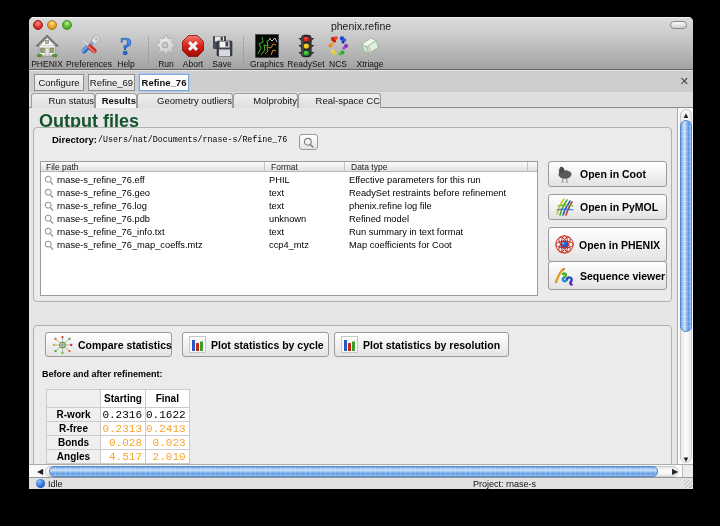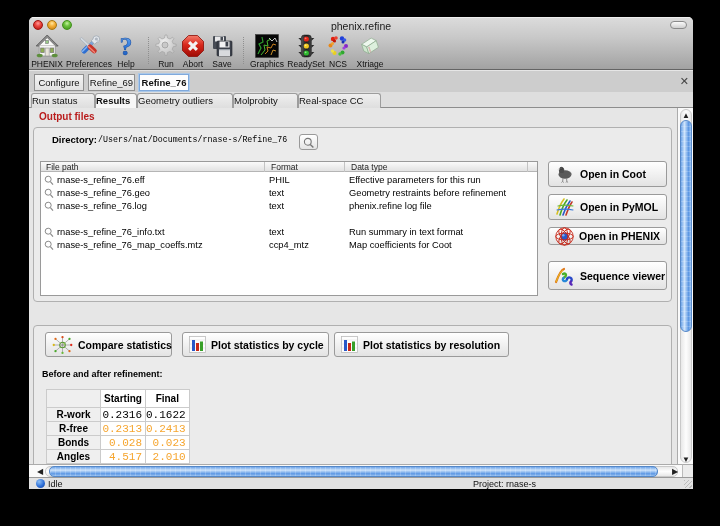--- a/index.html
+++ b/index.html
@@ -22,27 +22,27 @@
 .tsep { position:absolute; top:20px; width:1px; height:27px; border-left:1px dotted #8f8f8f; }
 
 #tabrow1 { position:absolute; left:0; top:54px; width:664px; height:21px; background:#cdcdcd; }
 .t1 { position:absolute; top:3px; height:17px; line-height:16px; text-align:center; font-size:9.5px;
   background:linear-gradient(#f3f3f3,#e2e2e2); border:1px solid #8f8f8f; border-radius:0; color:#111;}
 .t1.sel { background:#fdfdfd; font-weight:bold; border:1px solid #7fa9dc; box-shadow:0 0 0 1px #abc8e8; }
 #tabx { position:absolute; right:4px; top:4px; font-size:11px; color:#444; }
 
 #tabrow2 { position:absolute; left:0; top:75px; width:664px; height:16px; background:#dedede;
   border-bottom:1px solid #8d8d8d;}
-.t2 { position:absolute; top:1px; height:15px; line-height:14px; text-align:left; font-size:9.5px;
+.t2 { position:absolute; top:1px; height:15px; line-height:14px; text-align:right; font-size:9.5px;
   background:linear-gradient(#efefef,#dedede); border:1px solid #9d9d9d; border-bottom:none;
   border-radius:3px 3px 0 0; color:#111; }
 .t2.sel { background:#f7f7f7; font-weight:bold; }
 
 #scroll { position:absolute; left:0; top:91px; width:648px; height:356px; background:#e6e6e6; overflow:hidden; }
-.h1 { position:absolute; font-weight:bold; font-size:10px; color:#b91c1c; white-space:nowrap; }
+.h1 { position:absolute; font-weight:bold; font-size:18px; color:#14532d; white-space:nowrap; }
 .panel { position:absolute; left:4px; width:639px; background:#ebebeb; border:1px solid #b0b0b0; border-radius:4px; }
 #panel1 { top:19px; height:175px; }
 #panel2 { top:217px; height:200px; border-radius:4px 4px 0 0; }
 
 #dirlab { position:absolute; left:23px; top:26px; font-size:9.5px; font-weight:bold; color:#000;}
 #dirpath { position:absolute; left:69px; top:27px; font-size:8.3px; font-family:"Liberation Mono",monospace; color:#000;}
 #dirbtn { position:absolute; left:270px; top:26px; width:19px; height:16px; background:linear-gradient(#fff,#e4e4e4);
   border:1px solid #999; border-radius:3px; }
 
 #flist { position:absolute; left:11px; top:53px; width:498px; height:135px; background:#fff;
@@ -287,30 +287,39 @@
           <span class="fc2">PHIL</span>
           <span class="fc3">Effective parameters for this run</span>
         </div>
       <div class="frow" style="top:25px;">
           <span class="mag"><svg width="10" height="11" viewBox="0 0 10 11">
 <circle cx="4.2" cy="4.2" r="3" fill="none" stroke="#8a8a8a" stroke-width="1"></circle>
 <line x1="6.4" y1="6.6" x2="9" y2="9.6" stroke="#8a8a8a" stroke-width="1.2"></line>
 </svg></span>
           <span class="fc1">rnase-s_refine_76.geo</span>
           <span class="fc2">text</span>
-          <span class="fc3">Geometry restraints before refinement</span>
+          <span class="fc3">ReadySet restraints before refinement</span>
         </div>
       <div class="frow" style="top:38px;">
           <span class="mag"><svg width="10" height="11" viewBox="0 0 10 11">
 <circle cx="4.2" cy="4.2" r="3" fill="none" stroke="#8a8a8a" stroke-width="1"></circle>
 <line x1="6.4" y1="6.6" x2="9" y2="9.6" stroke="#8a8a8a" stroke-width="1.2"></line>
 </svg></span>
           <span class="fc1">rnase-s_refine_76.log</span>
           <span class="fc2">text</span>
           <span class="fc3">phenix.refine log file</span>
+        </div>
+      <div class="frow" style="top:51px;">
+          <span class="mag"><svg width="10" height="11" viewBox="0 0 10 11">
+<circle cx="4.2" cy="4.2" r="3" fill="none" stroke="#8a8a8a" stroke-width="1"></circle>
+<line x1="6.4" y1="6.6" x2="9" y2="9.6" stroke="#8a8a8a" stroke-width="1.2"></line>
+</svg></span>
+          <span class="fc1">rnase-s_refine_76.pdb</span>
+          <span class="fc2">unknown</span>
+          <span class="fc3">Refined model</span>
         </div>
       <div class="frow" style="top:64px;">
           <span class="mag"><svg width="10" height="11" viewBox="0 0 10 11">
 <circle cx="4.2" cy="4.2" r="3" fill="none" stroke="#8a8a8a" stroke-width="1"></circle>
 <line x1="6.4" y1="6.6" x2="9" y2="9.6" stroke="#8a8a8a" stroke-width="1.2"></line>
 </svg></span>
           <span class="fc1">rnase-s_refine_76_info.txt</span>
           <span class="fc2">text</span>
           <span class="fc3">Run summary in text format</span>
         </div>
@@ -340,21 +349,21 @@
 <g stroke-width="1.6" fill="none" stroke-linecap="round">
 <path d="M3 17 C5 10 7 6 10 2" stroke="#d8c020"></path>
 <path d="M6 18 C8 11 10 7 13 3" stroke="#48a828"></path>
 <path d="M9 18 C11 12 13 8 16 4" stroke="#2858c8"></path>
 <path d="M12 18 C14 13 15 9 18 5" stroke="#c03828"></path>
 <path d="M4 9 C8 8 14 8 19 9" stroke="#68b838" stroke-width="1.2"></path>
 <path d="M3 13 C8 12 14 12 19 13" stroke="#3878d8" stroke-width="1.2"></path>
 </g>
 </svg>
         </span>Open in PyMOL</div>
-    <div class="rbtn" style="top:119px;height:18px;"><span class="bi">
+    <div class="rbtn" style="top:119px;height:35px;"><span class="bi">
           <svg width="21" height="21" viewBox="0 0 21 21">
 <circle cx="10.5" cy="10.5" r="4" fill="#2858c8"></circle>
 <circle cx="9.3" cy="9.2" r="1.3" fill="#7fa8ef"></circle>
 <g stroke="#c82818" stroke-width="0.9" fill="none">
 <circle cx="10.5" cy="10.5" r="8.7"></circle>
 <ellipse cx="10.5" cy="10.5" rx="8.7" ry="3.4"></ellipse>
 <ellipse cx="10.5" cy="10.5" rx="3.4" ry="8.7"></ellipse>
 <ellipse cx="10.5" cy="10.5" rx="8.7" ry="3.4" transform="rotate(55 10.5 10.5)"></ellipse>
 <ellipse cx="10.5" cy="10.5" rx="8.7" ry="3.4" transform="rotate(-55 10.5 10.5)"></ellipse>
 </g>

